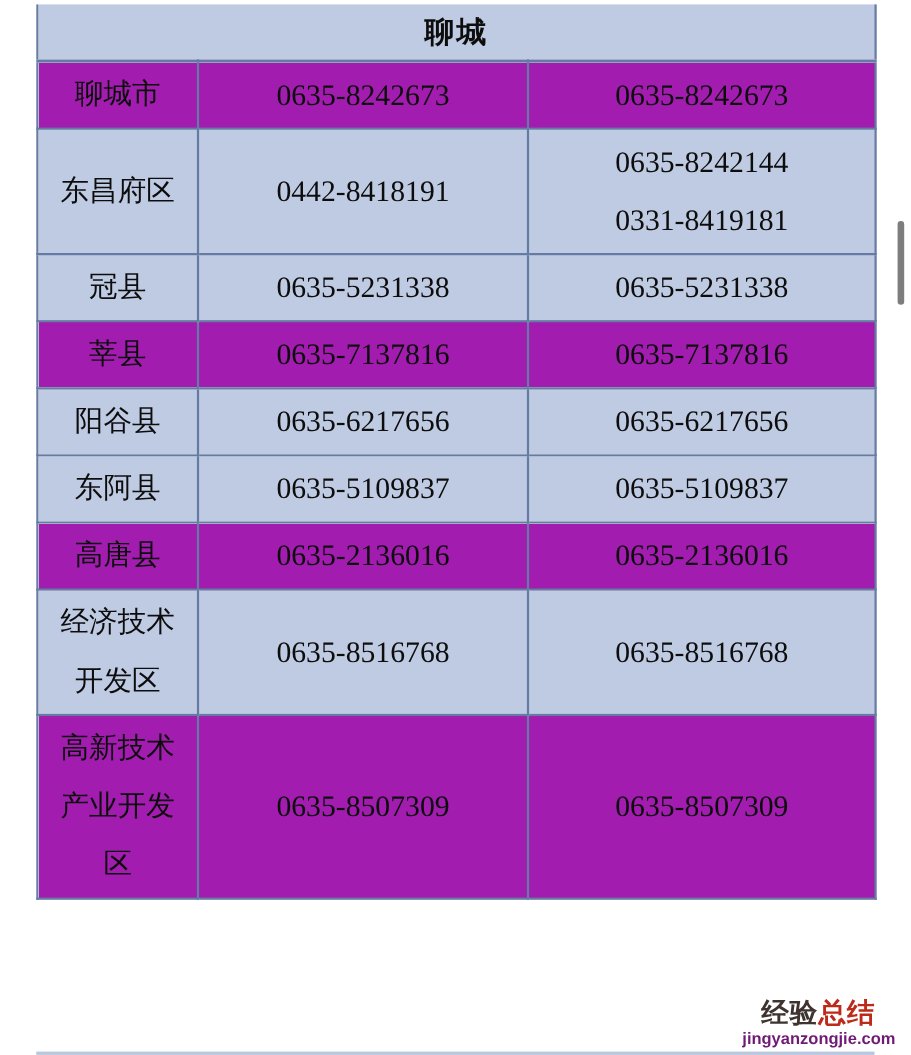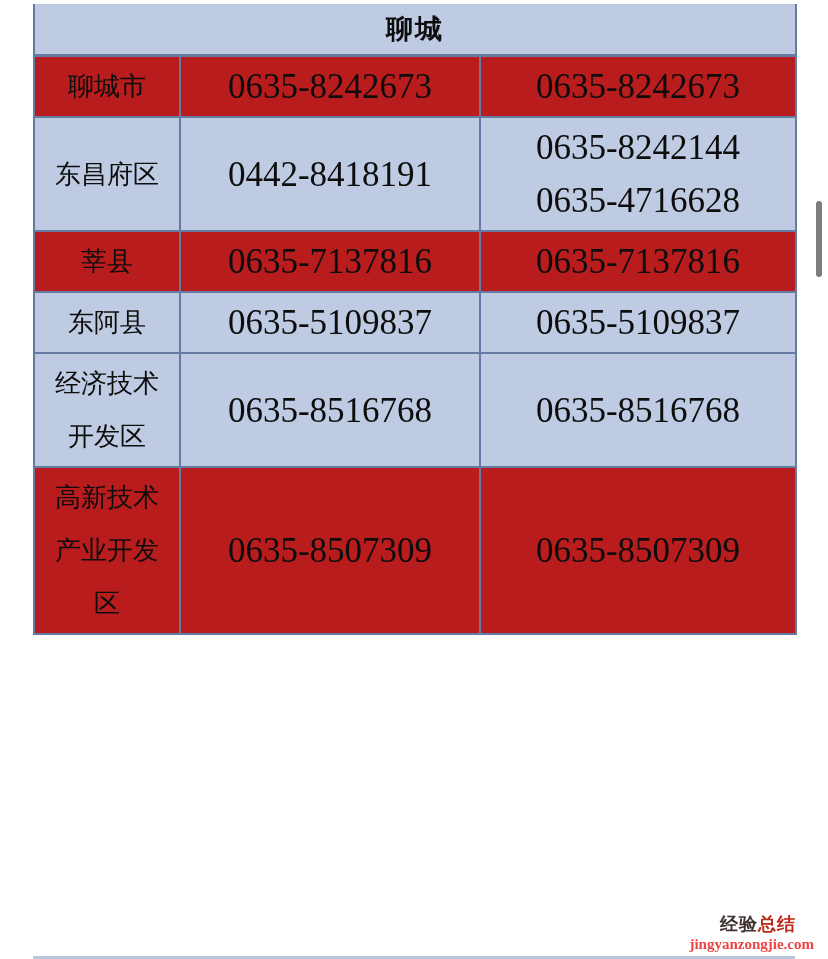--- a/index.html
+++ b/index.html
@@ -22,21 +22,21 @@
     width: 762px;
     border-collapse: collapse;
     table-layout: fixed;
   }
   .phone-table th,
   .phone-table td {
     border: 2px solid #667ba3;
     text-align: center;
     vertical-align: middle;
     color: #0d0d0d;
-    background: #b91c1c;
+    background: #a21caf;
     overflow: hidden;
   }
   .phone-table th.table-title {
     height: 48px;
     background: #bfcbe2;
     font-family: "DejaVu Sans", sans-serif;
     font-size: 27px;
     font-weight: 700;
     border-top: none;
     border-bottom-width: 3px;
@@ -44,21 +44,21 @@
   }
   .phone-table td.region {
     font-family: "DejaVu Sans", sans-serif;
     font-size: 26px;
     line-height: 53px;
     padding: 3px 14px;
     word-break: break-all;
   }
   .phone-table td.num {
     font-family: "Liberation Serif", "DejaVu Serif", serif;
-    font-size: 35px;
+    font-size: 27px;
     line-height: 53px;
     padding: 3px 8px;
   }
   .phone-table tr.shaded td {
     background: #bfcbe2;
   }
   .scrollbar-thumb {
     position: absolute;
     left: 816px;
     top: 201px;
@@ -77,33 +77,33 @@
   }
   .watermark {
     position: absolute;
     right: 14px;
     bottom: 7px;
     text-align: right;
     line-height: 1;
   }
   .wm-title {
     font-family: "DejaVu Sans", sans-serif;
-    font-size: 18px;
+    font-size: 25px;
     font-weight: 700;
     letter-spacing: 1px;
     padding-right: 18px;
     white-space: nowrap;
   }
   .wm-dark { color: #3e332e; }
   .wm-red  { color: #bc2a1a; }
   .wm-url {
-    font-family: Liberation Serif, serif;
+    font-family: Liberation Sans, sans-serif;
     font-size: 15px;
     font-weight: 700;
-    color: #ef4444;
+    color: #701a75;
     margin-top: 4px;
     white-space: nowrap;
   }
 </style>
 </head>
 <body>
 
 <div class="page">
 
   <table class="phone-table">
@@ -123,35 +123,56 @@
       <td class="num">0635-8242673</td>
       <td class="num">
             <div>0635-8242673</div>
           </td>
     </tr>
         <tr class="shaded">
       <td class="region">东昌府区</td>
       <td class="num">0442-8418191</td>
       <td class="num">
             <div>0635-8242144</div>
-            <div>0635-4716628</div>
+            <div>0331-8419181</div>
+          </td>
+    </tr>
+        <tr class="shaded">
+      <td class="region">冠县</td>
+      <td class="num">0635-5231338</td>
+      <td class="num">
+            <div>0635-5231338</div>
           </td>
     </tr>
         <tr>
       <td class="region">莘县</td>
       <td class="num">0635-7137816</td>
       <td class="num">
             <div>0635-7137816</div>
           </td>
     </tr>
         <tr class="shaded">
+      <td class="region">阳谷县</td>
+      <td class="num">0635-6217656</td>
+      <td class="num">
+            <div>0635-6217656</div>
+          </td>
+    </tr>
+        <tr class="shaded">
       <td class="region">东阿县</td>
       <td class="num">0635-5109837</td>
       <td class="num">
             <div>0635-5109837</div>
+          </td>
+    </tr>
+        <tr>
+      <td class="region">高唐县</td>
+      <td class="num">0635-2136016</td>
+      <td class="num">
+            <div>0635-2136016</div>
           </td>
     </tr>
         <tr class="shaded">
       <td class="region">经济技术开发区</td>
       <td class="num">0635-8516768</td>
       <td class="num">
             <div>0635-8516768</div>
           </td>
     </tr>
         <tr>

